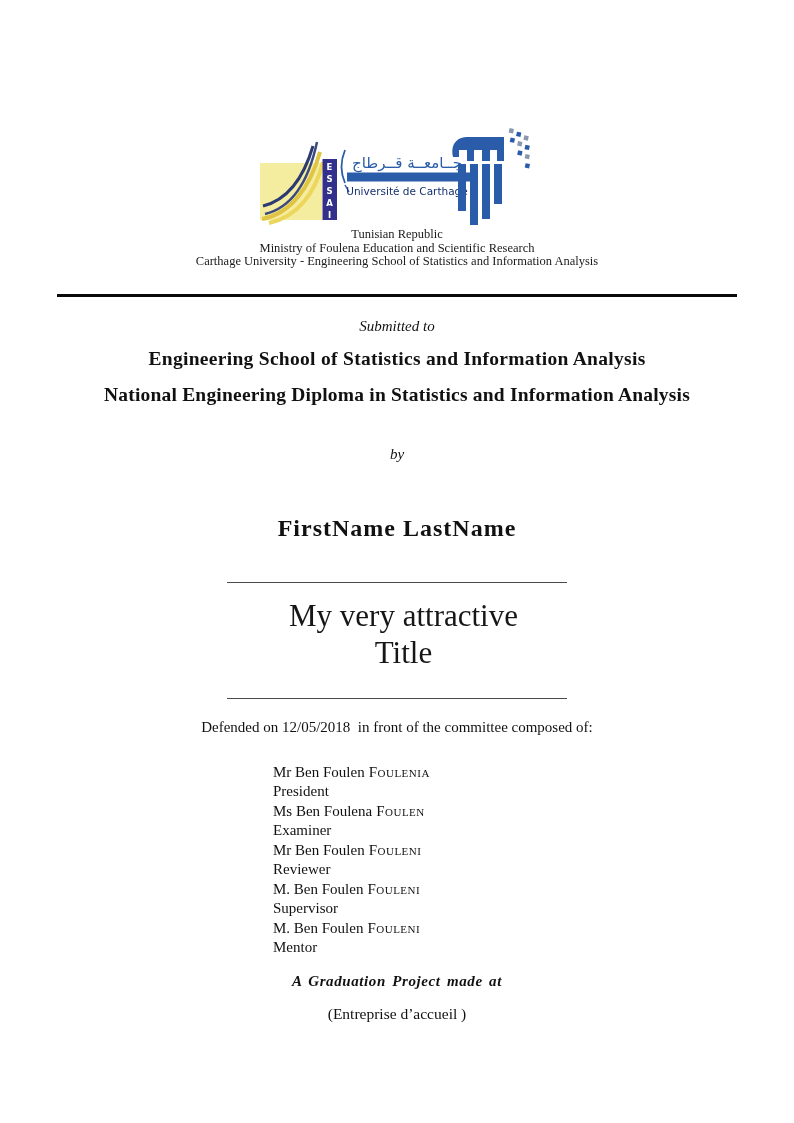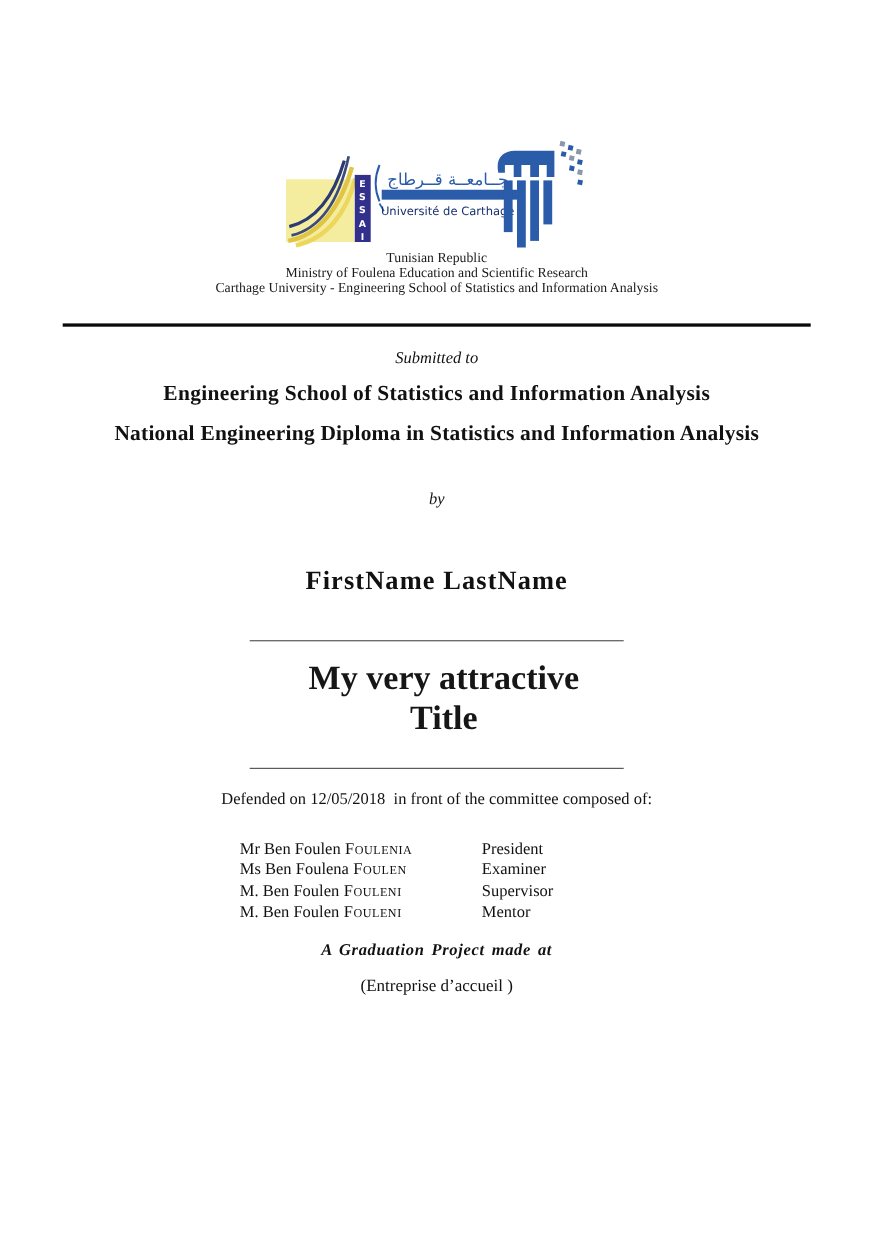--- a/index.html
+++ b/index.html
@@ -46,26 +46,26 @@
   .thin-rule.top    { margin-top: 39px; }
   .thin-rule.bottom { margin-top: 27px; }
   
   .italic-line   { font-style: italic; font-size: 15px; line-height: 18px; }
   .submitted     { margin-top: 20px; }
   .school-name   { margin-top: 12px; font-size: 19.5px; font-weight: bold; line-height: 24px; letter-spacing: 0.3px; }
   .presented-for { margin-top: 38px; }
   .diploma-name  { margin-top: 12px; font-size: 19.5px; font-weight: bold; line-height: 24px; letter-spacing: 0.2px; }
   .by-label      { margin-top: 38px; }
   .author-name   { margin-top: 50px; font-size: 24px; font-weight: bold; line-height: 30px; letter-spacing: 1px; }
-  .doc-title     { margin-top: 14px; font-size: 31px; line-height: 37px; font-weight: bold; color: #161616; padding-left: 13px; }
+  .doc-title     { margin-top: 14px; font-size: 31px; line-height: 37px; font-weight: normal; color: #161616; padding-left: 13px; }
   .defense-line  { margin-top: 19px; font-size: 15px; line-height: 18px; white-space: pre-wrap; }
   
   .committee-wrap { margin-top: 27px; }
   .committee { display: inline-block; text-align: left; transform: translateX(-14px); }
-  .committee-row { display: flex; font-size: 15px; line-height: 19.5px; }
+  .committee-row { display: flex; font-size: 15px; line-height: 19.5px; flex-direction: column; }
   .member-name { width: 220px; }
   .surname { font-variant: small-caps; letter-spacing: 0.5px; margin-left: 4px; }
   .member-role { width: 110px; }
   
   .made-at { margin-top: 14px; font-size: 15px; line-height: 18px; font-weight: bold; font-style: italic; letter-spacing: 0.6px; word-spacing: 2px; }
   .host-company { margin-top: 15px; font-size: 15.5px; line-height: 18px; }
 </style>
 </head>
 <body>
 
@@ -144,20 +144,24 @@
     <div class="committee">
       <div class="committee-row">
         <span class="member-name"><span>Mr Ben Foulen</span><span class="surname">Foulenia</span></span>
         <span class="member-role">President</span>
       </div>
       <div class="committee-row">
         <span class="member-name"><span>Ms Ben Foulena</span><span class="surname">Foulen</span></span>
         <span class="member-role">Examiner</span>
       </div>
       <div class="committee-row">
+        <span class="member-name"><span>Mr Ben Foulen</span><span class="surname">Fouleni</span></span>
+        <span class="member-role">Reviewer</span>
+      </div>
+      <div class="committee-row">
         <span class="member-name"><span>M. Ben Foulen</span><span class="surname">Fouleni</span></span>
         <span class="member-role">Supervisor</span>
       </div>
       <div class="committee-row">
         <span class="member-name"><span>M. Ben Foulen</span><span class="surname">Fouleni</span></span>
         <span class="member-role">Mentor</span>
       </div>
     </div>
   </div>
 

